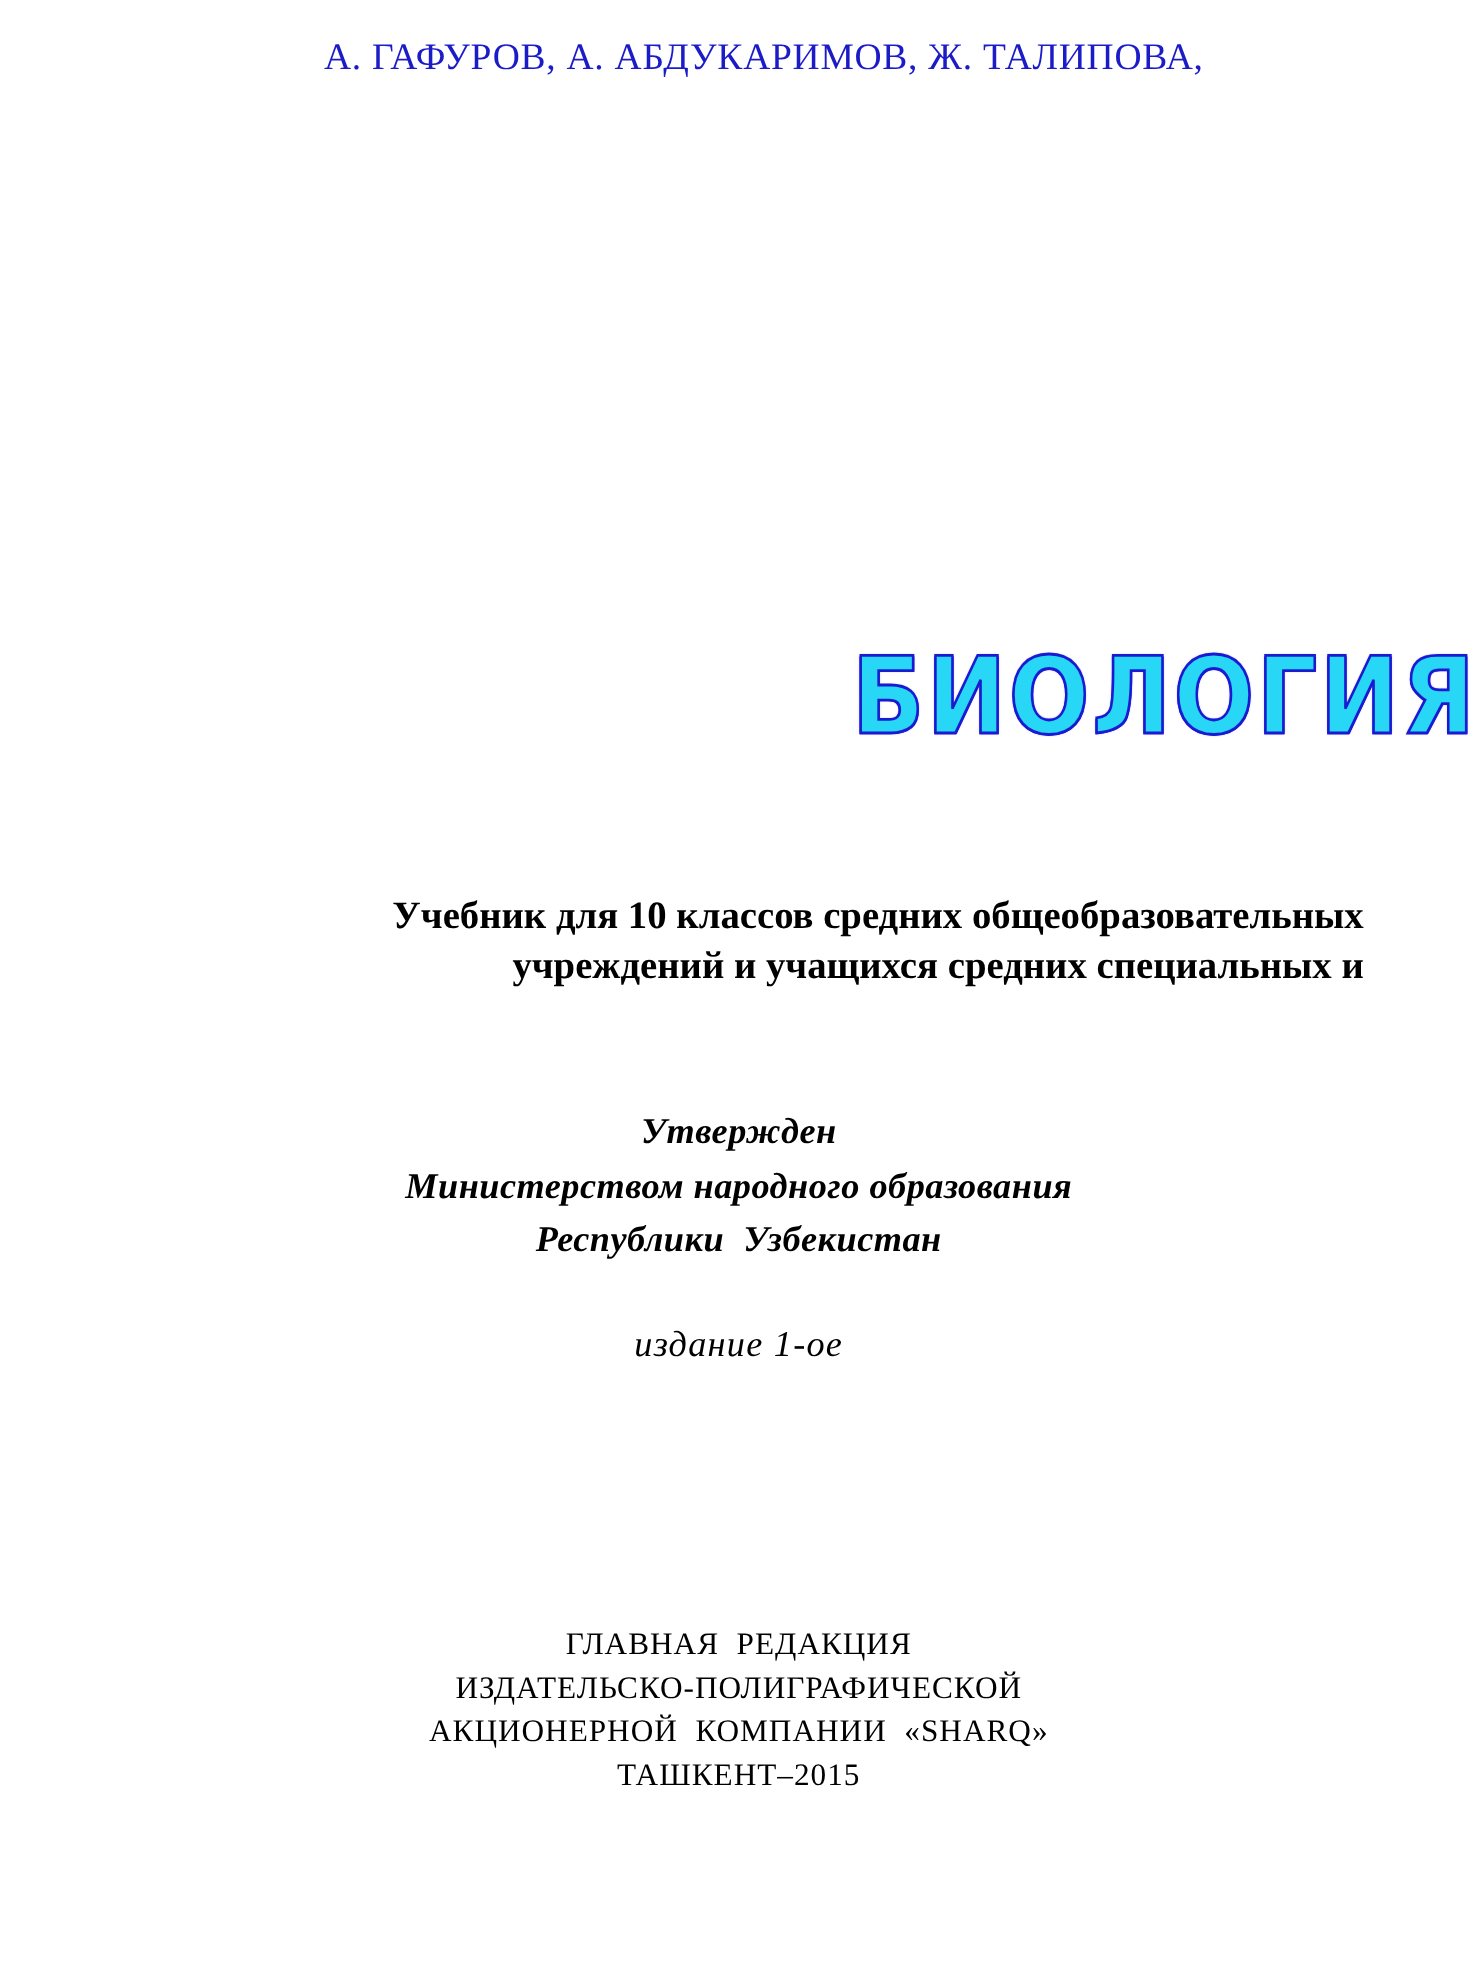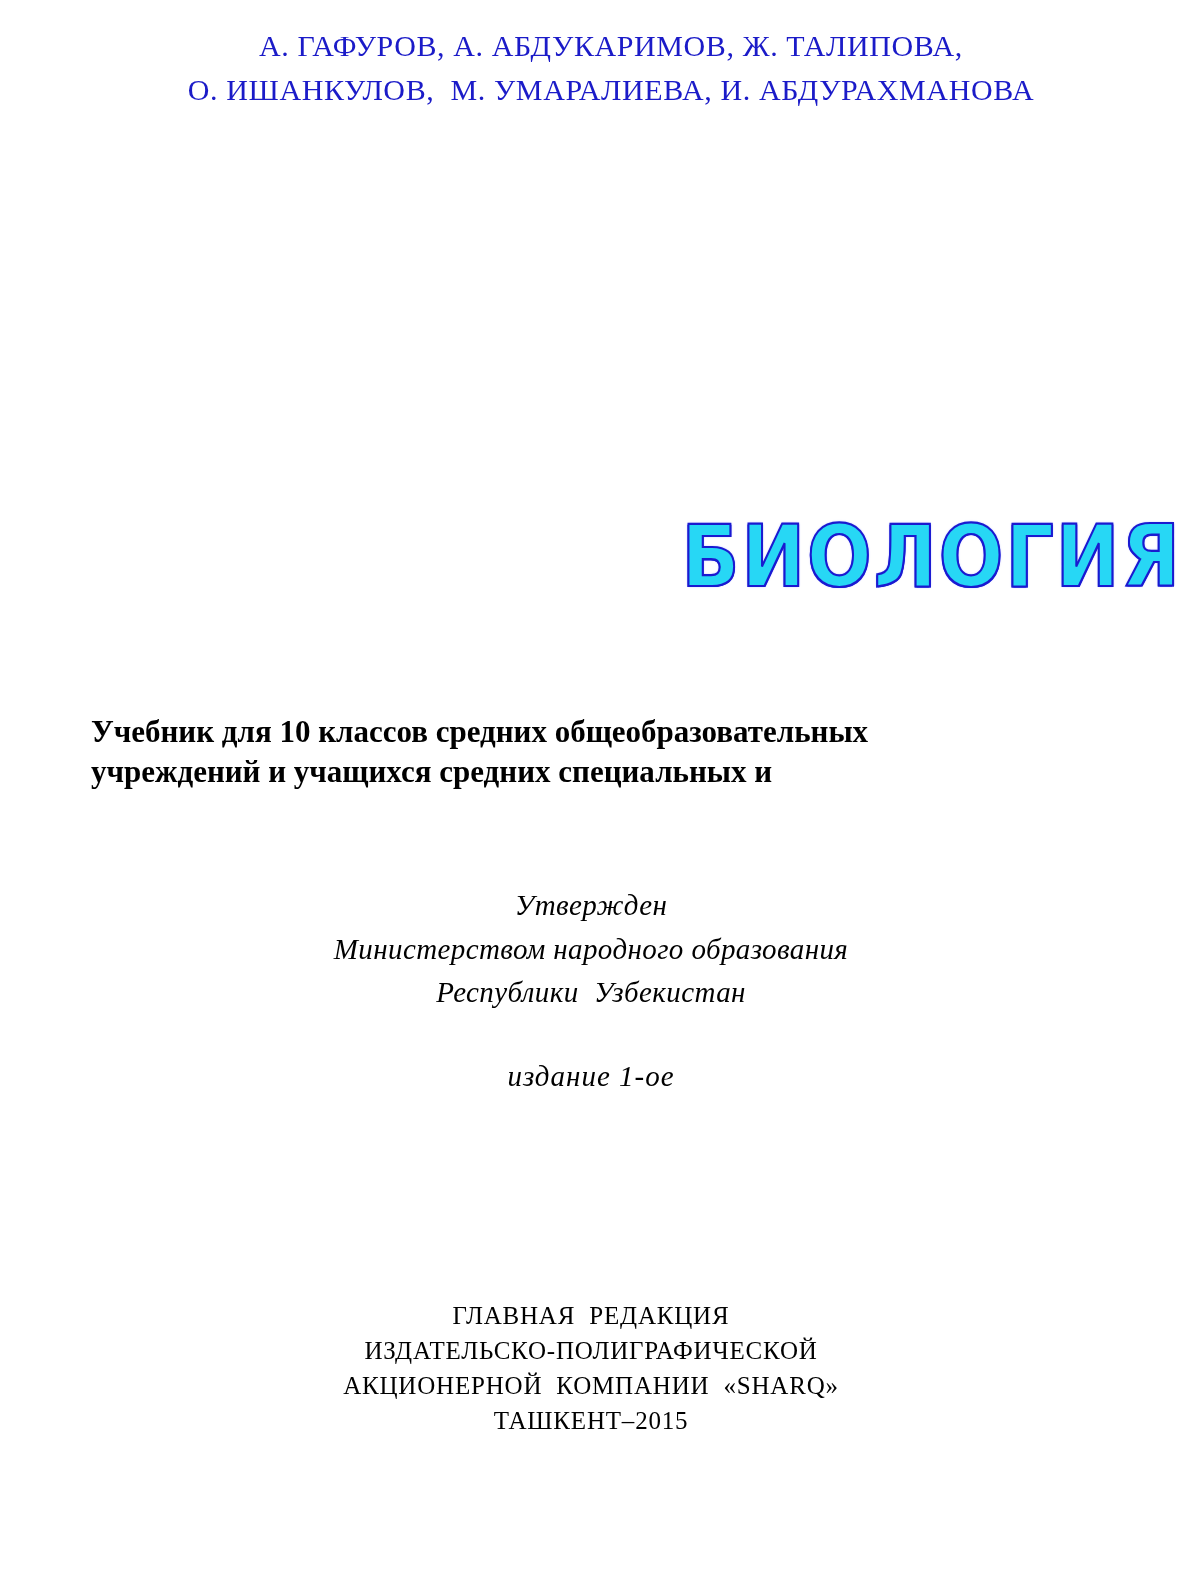--- a/index.html
+++ b/index.html
@@ -60,41 +60,42 @@
     transform: scaleY(1.12);
   }
 
   
   .subtitle {
     position: absolute;
     top: 712px;
     left: 50%;
     transform: translateX(-50%);
     width: 1000px;
-    text-align: left;
+    text-align: right;
     font-family: "Liberation Serif", serif;
     font-weight: bold;
     font-size: 31px;
     line-height: 1.30;
   }
   .subtitle .line { display: block; white-space: pre; }
 
   
   .approval {
     position: absolute;
     top: 884px;
     left: 50%;
     transform: translateX(-50%);
     width: 1000px;
     text-align: center;
     font-family: "Liberation Serif", serif;
     font-style: italic;
     font-size: 29px;
     line-height: 1.50;
     letter-spacing: 0.4px;
+    font-weight: bold;
   }
   .approval .line { display: block; white-space: pre; }
 
   
   .edition {
     position: absolute;
     top: 1060px;
     left: 0;
     width: 100%;
     text-align: center;
@@ -118,21 +119,20 @@
   }
   .publisher .line { display: block; white-space: pre; }
 </style>
 </head>
 <body>
 
 <div class="page">
 
   <div class="authors">
     <span class="line">А. ГАФУРОВ, А. АБДУКАРИМОВ, Ж. ТАЛИПОВА,</span>
-    <span class="line">О. ИШАНКУЛОВ,  М. УМАРАЛИЕВА, И. АБДУРАХМАНОВА</span>
   </div>
 
   <div class="title-logo">
     <span class="logo-text">БИОЛОГИЯ</span>
   </div>
 
   <div class="subtitle">
     <span class="line">Учебник для 10 классов средних общеобразовательных</span>
     <span class="line">учреждений и учащихся средних специальных и</span>
   </div>

